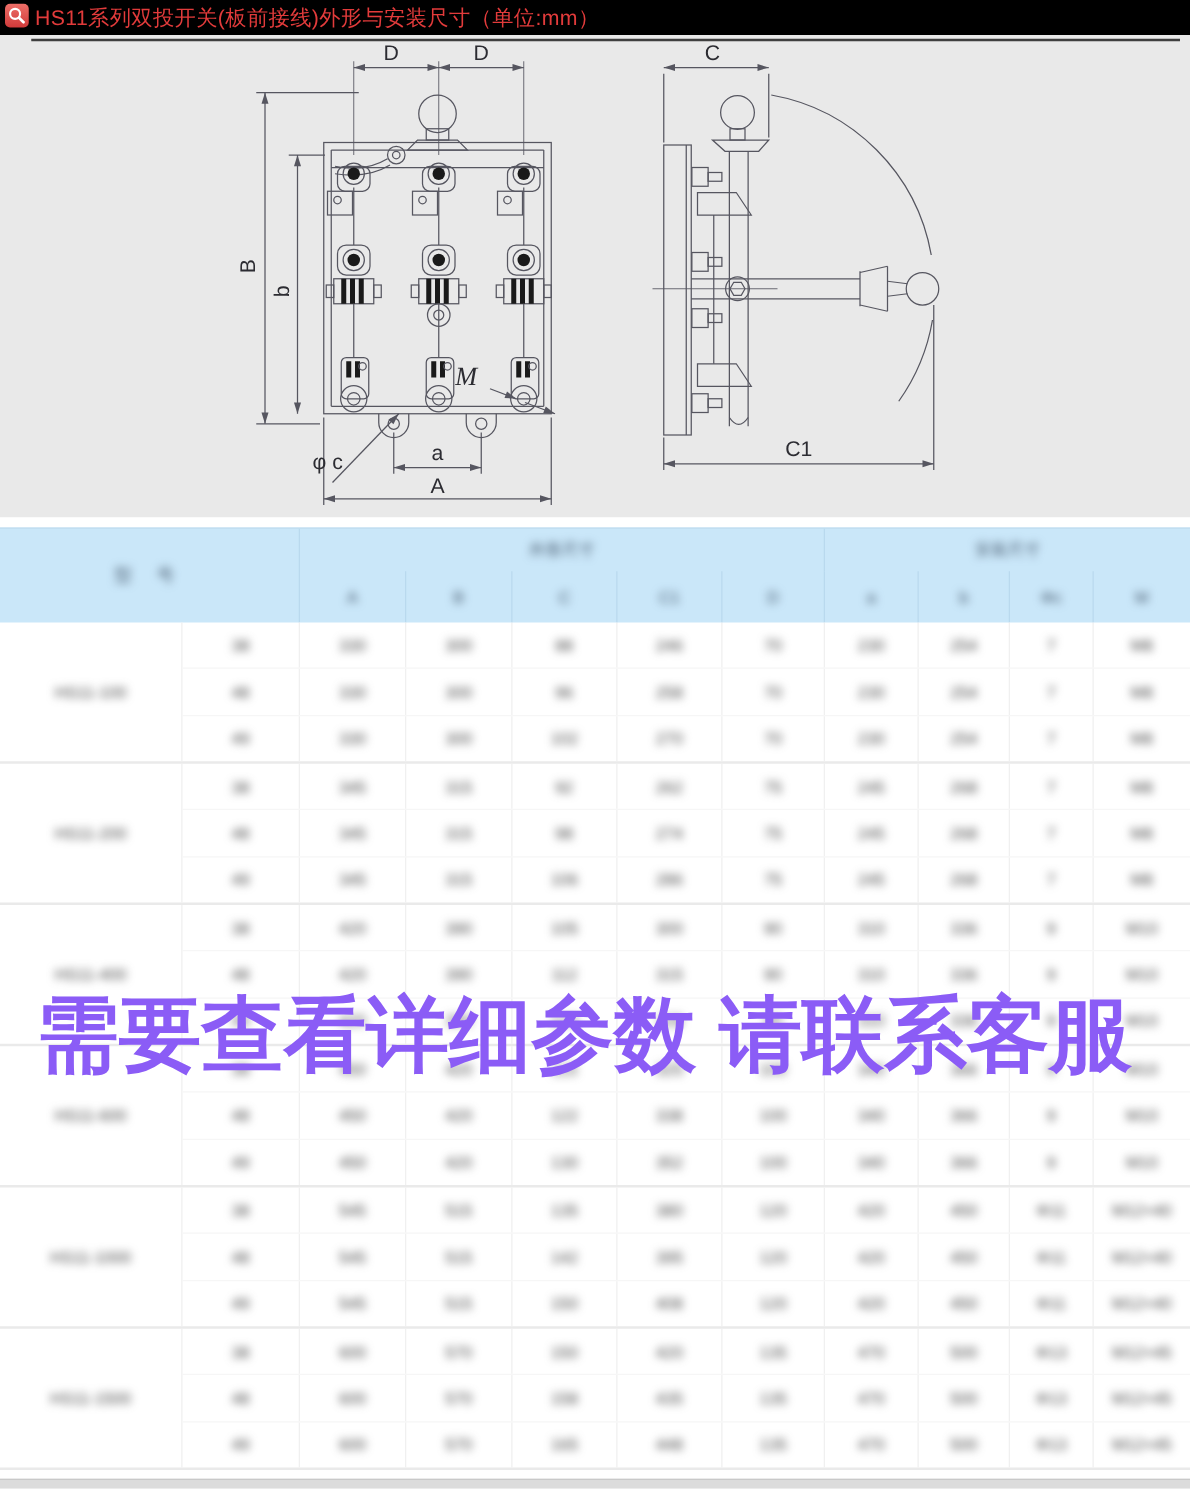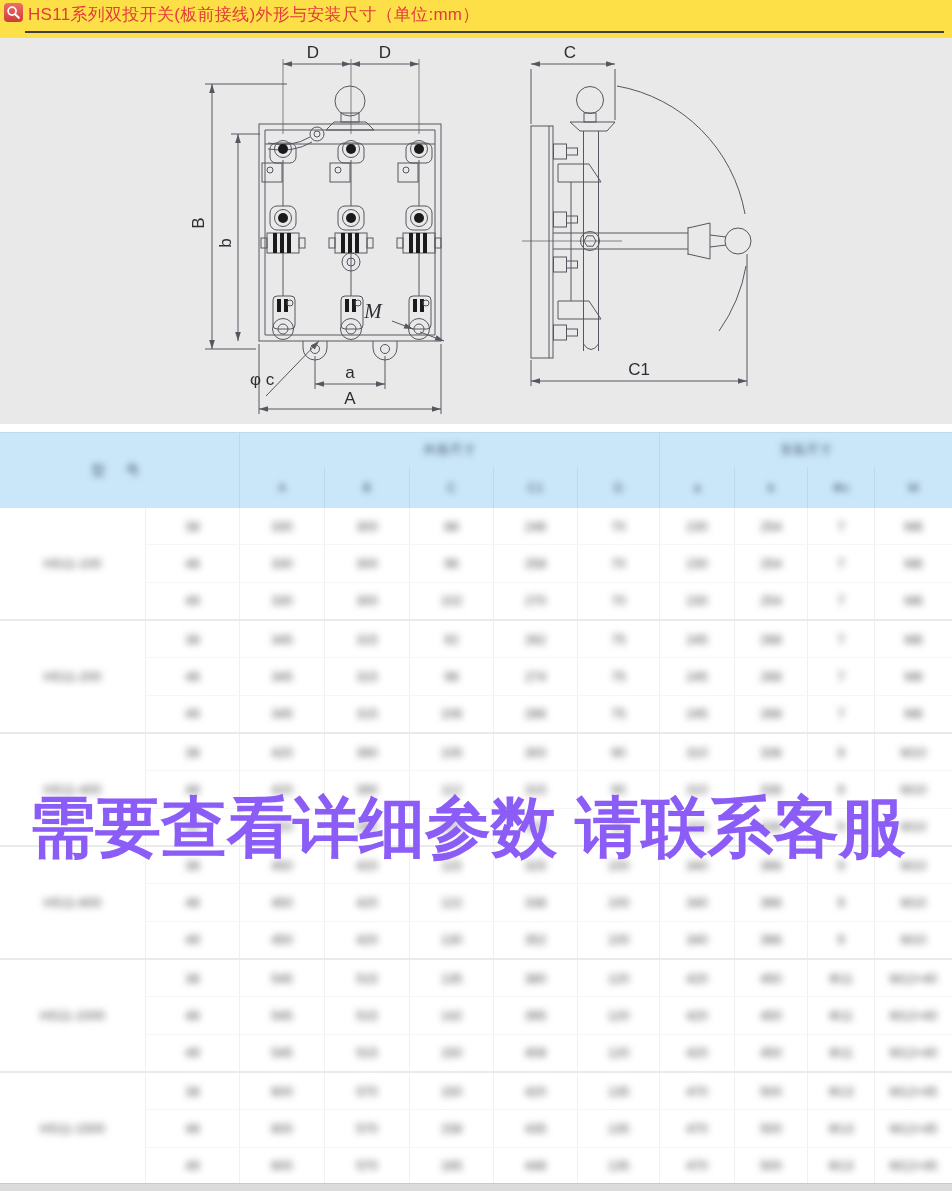--- a/index.html
+++ b/index.html
@@ -1,21 +1,21 @@
 <!DOCTYPE html>
 <html><head>
 <meta charset="utf-8">
 <style>
   html,body{margin:0;padding:0;}
   body{
     width:952px;height:1191px;position:relative;overflow:hidden;background:#fff;
     font-family:"Liberation Sans",sans-serif;
   }
   
-  .titlebar{position:relative;height:38px;background:#fde047;}
+  .titlebar{position:relative;height:28px;background:#000000;}
   .title-icon{position:absolute;left:4px;top:3px;width:19px;height:19px;border-radius:4px;
     background:linear-gradient(#ee6f68,#cf3a3a);display:flex;align-items:center;justify-content:center;}
   .title-text{position:absolute;left:28px;top:3px;font-size:17px;color:#e23b3b;letter-spacing:.3px;white-space:nowrap;}
   .title-rule{position:absolute;left:25px;top:31px;width:919px;height:2px;background:#3f3f3f;}
   
   .diagram{height:386px;background:#e9e9e9;}
   .gap{height:8px;background:#fff;}
   
   .thead{display:flex;height:76px;background:#cae7f9;color:#44566a;border-top:1px solid #bfdcee;box-sizing:border-box;}
   .th{display:flex;align-items:center;justify-content:center;box-sizing:border-box;}

